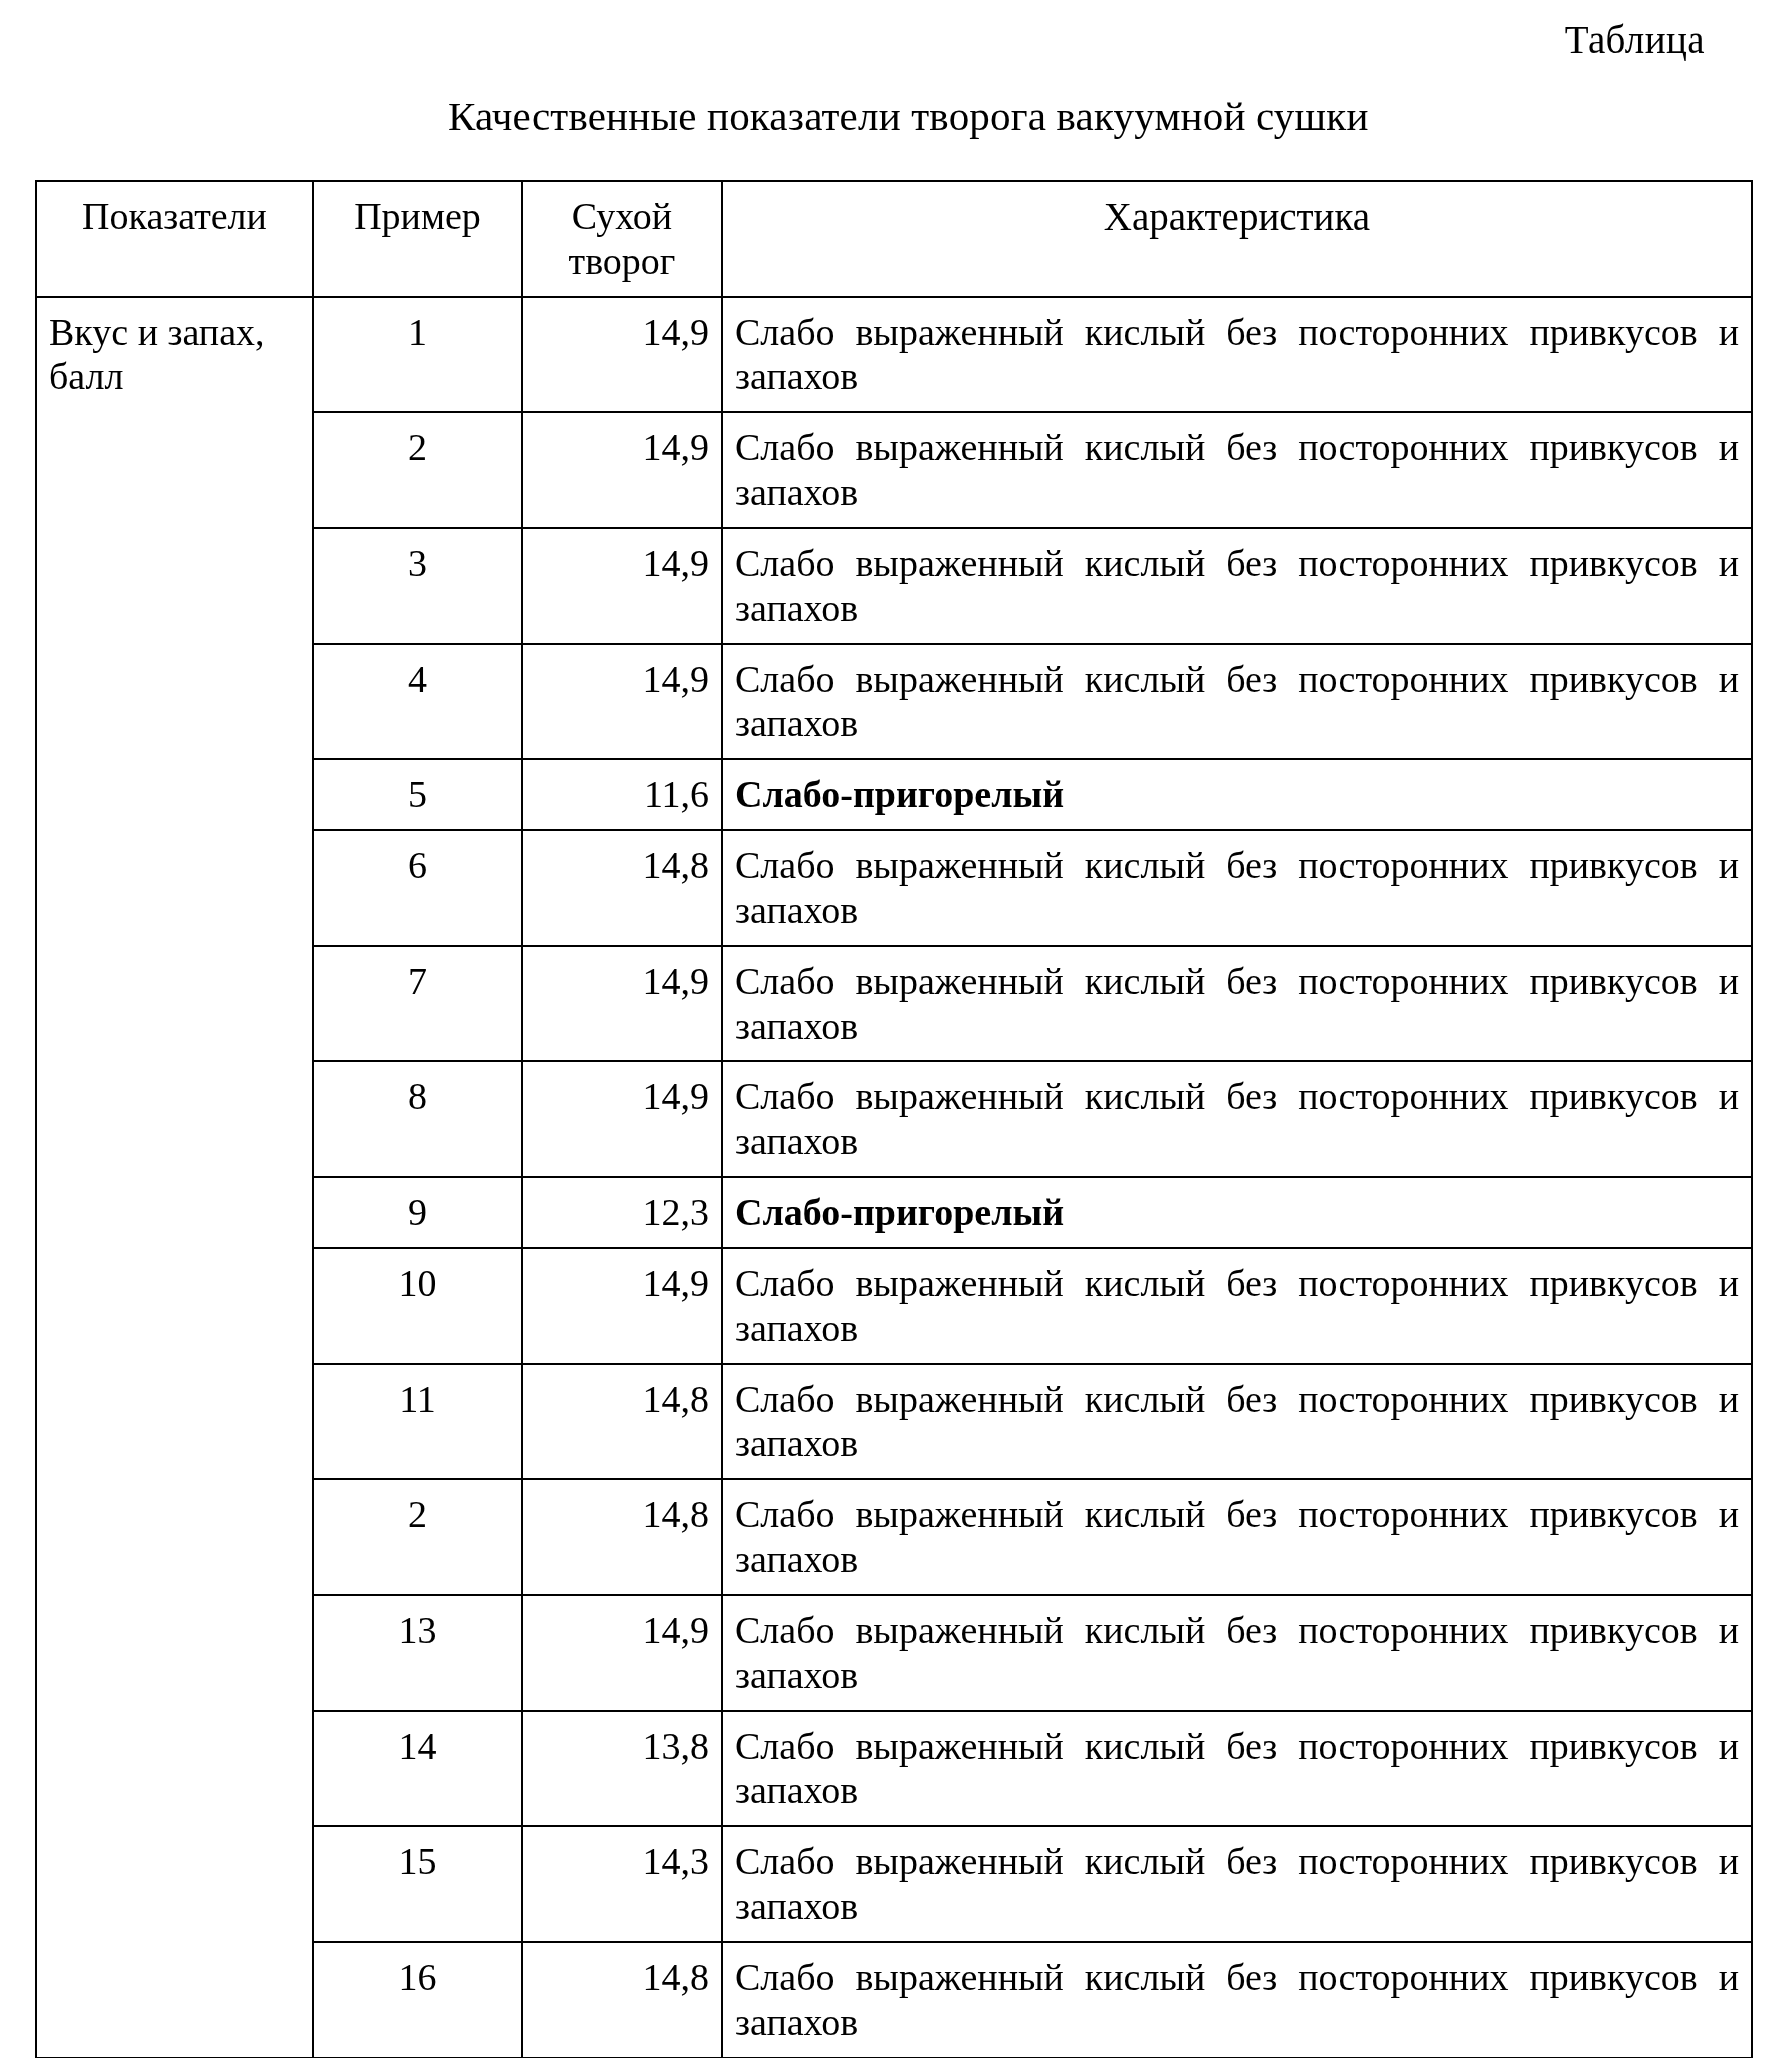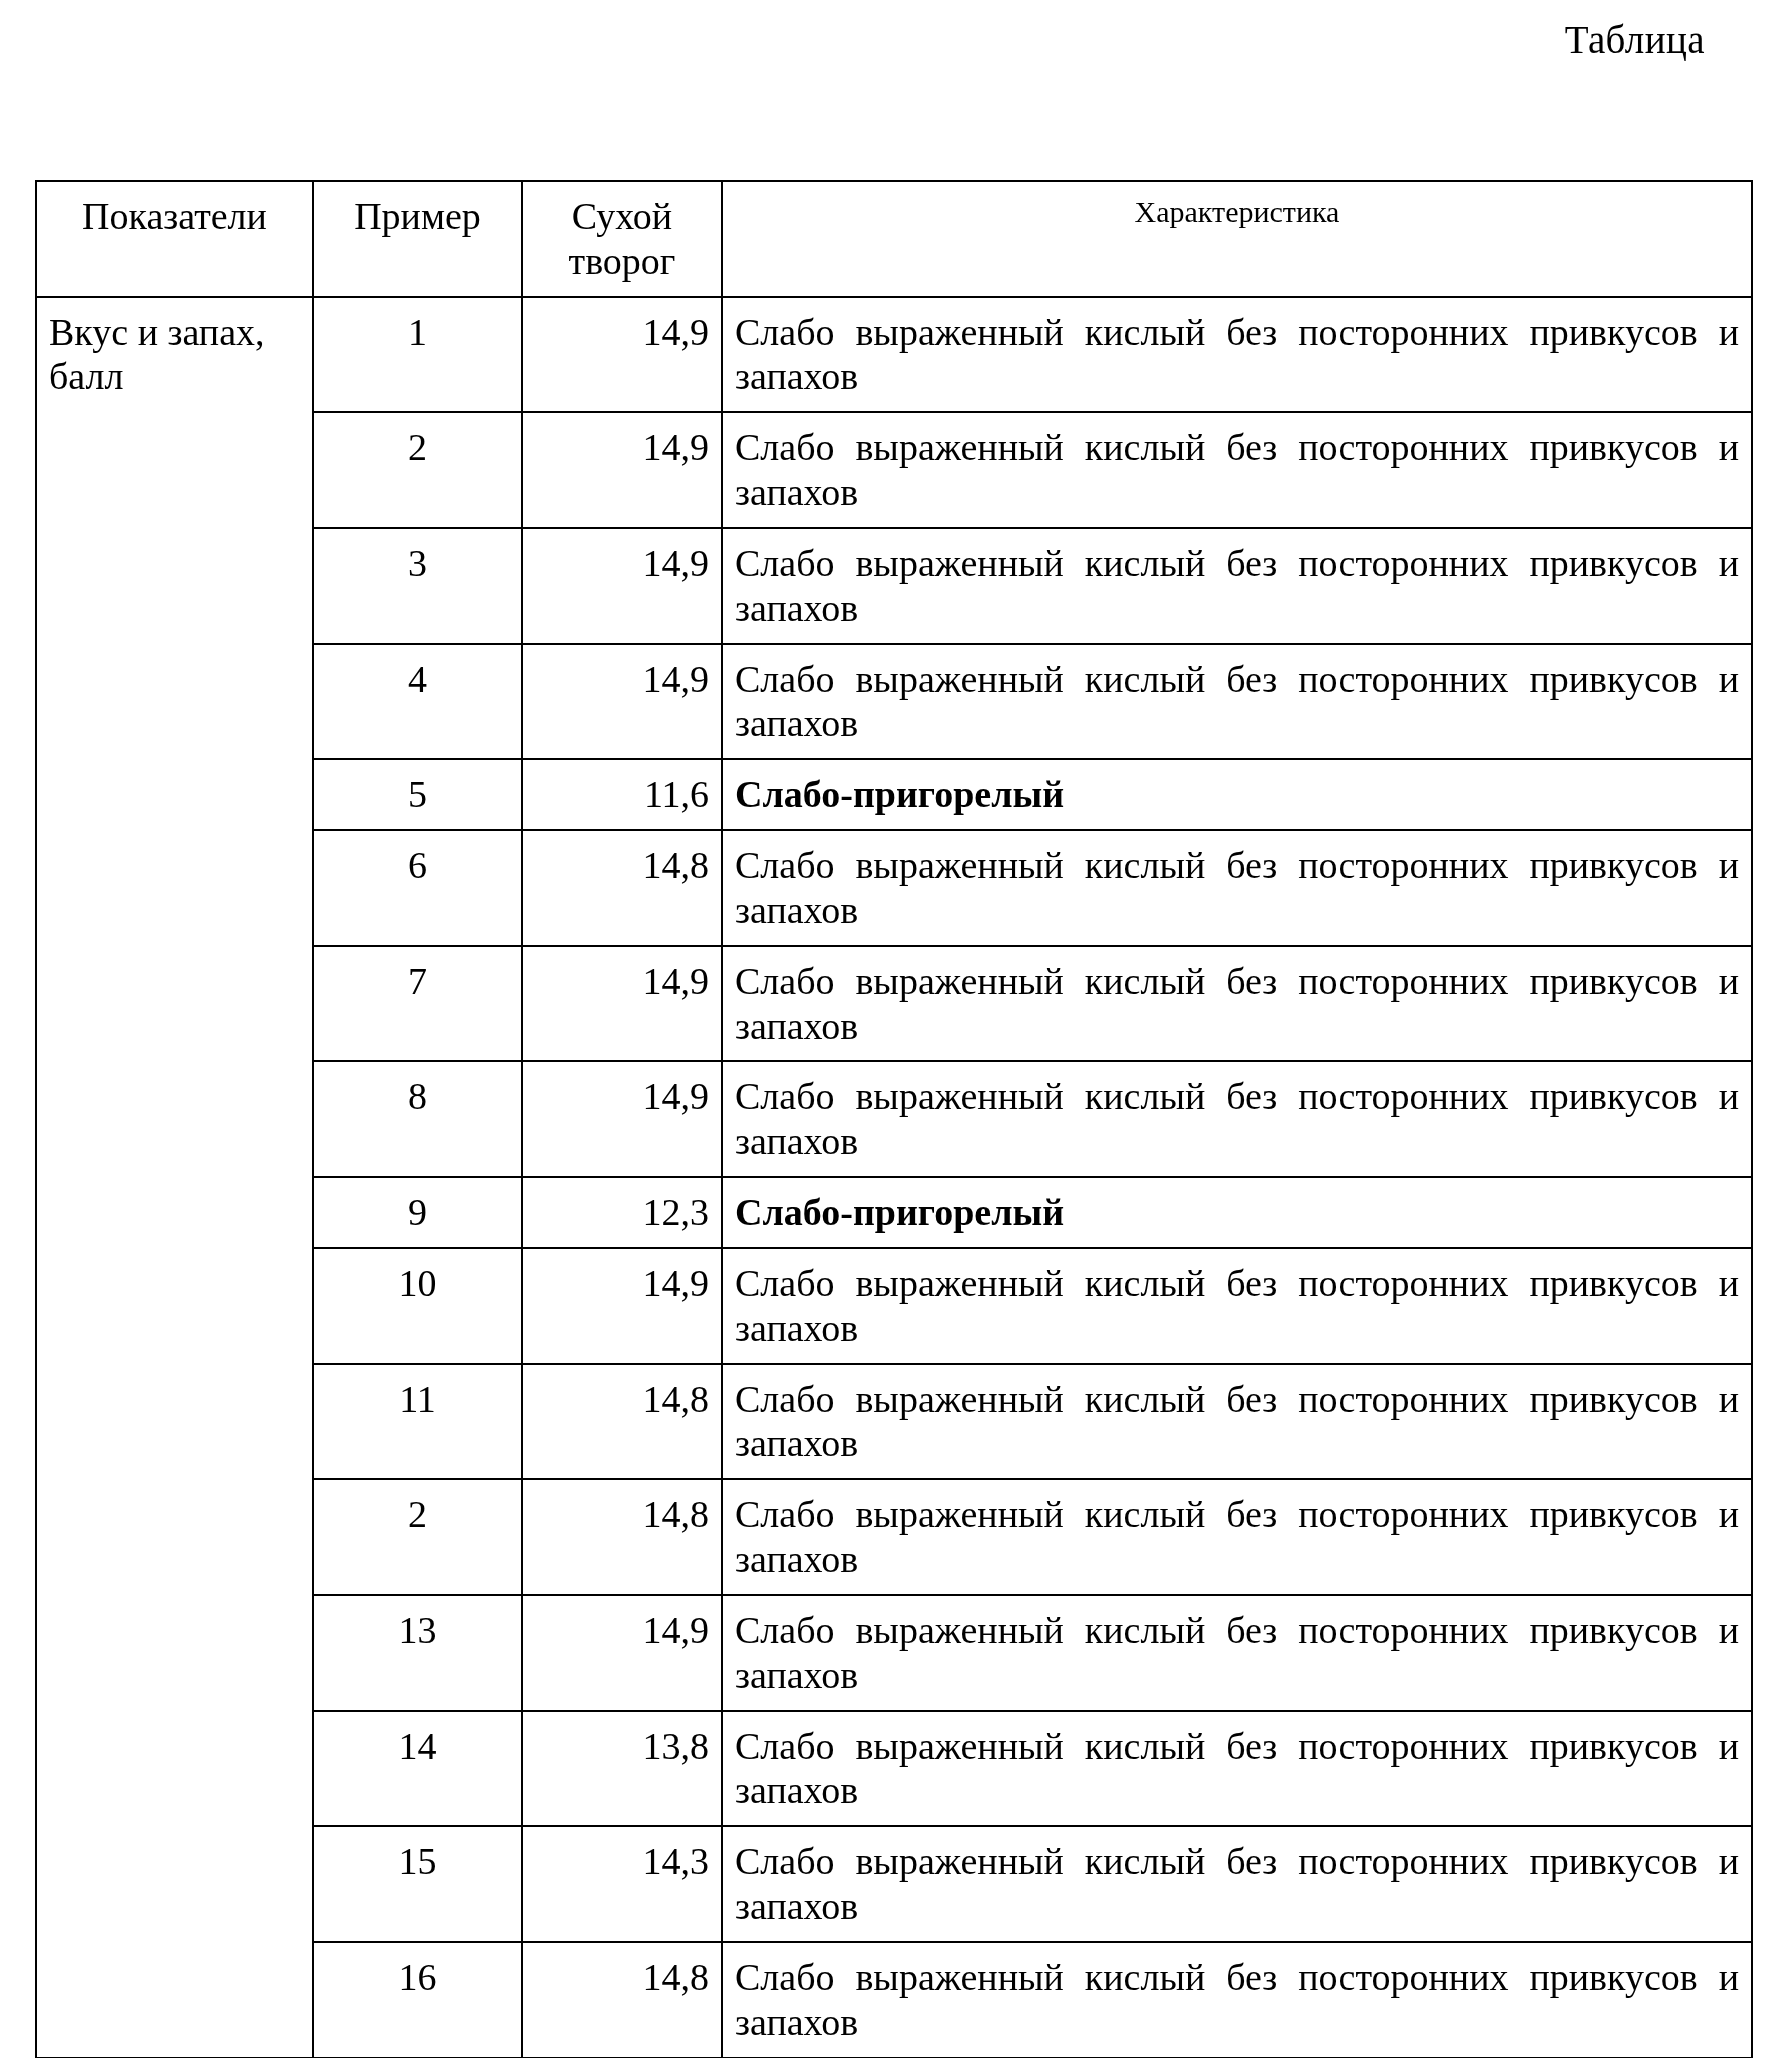--- a/index.html
+++ b/index.html
@@ -62,21 +62,21 @@
   col.c-example   { width: 209px; }
   col.c-dry       { width: 200px; }
   col.c-char      { width: 1030px; }
 
   .hd {
     text-align: center;
     padding: 13px 5.5px 14.7px 5.5px;
     font-size: 39px;
     line-height: 1.12;
   }
-  .hd.char { font-size: 30px; margin-top: 21px; }
+  .hd.char { font-size: 39px; margin-top: 21px; }
 
   .cell-indicator {
     padding: 14.7px 9.2px 9.2px 9.2px;
     font-size: 39px;
     line-height: 1.25;
   }
   .cell-num {
     text-align: center;
     padding: 13px 5.5px 9.2px 5.5px;
     font-size: 39px;
@@ -100,20 +100,21 @@
     font-weight: bold;
   }
 </style>
 </head>
 <body>
 
 <div class="page">
 
   <div class="table-label">Таблица</div>
 
+  <div class="table-title">Качественные показатели творога вакуумной сушки</div>
 
   <table class="data-table">
     <colgroup>
       <col class="c-indicator">
       <col class="c-example">
       <col class="c-dry">
       <col class="c-char">
     </colgroup>
     <thead>
       <tr>

